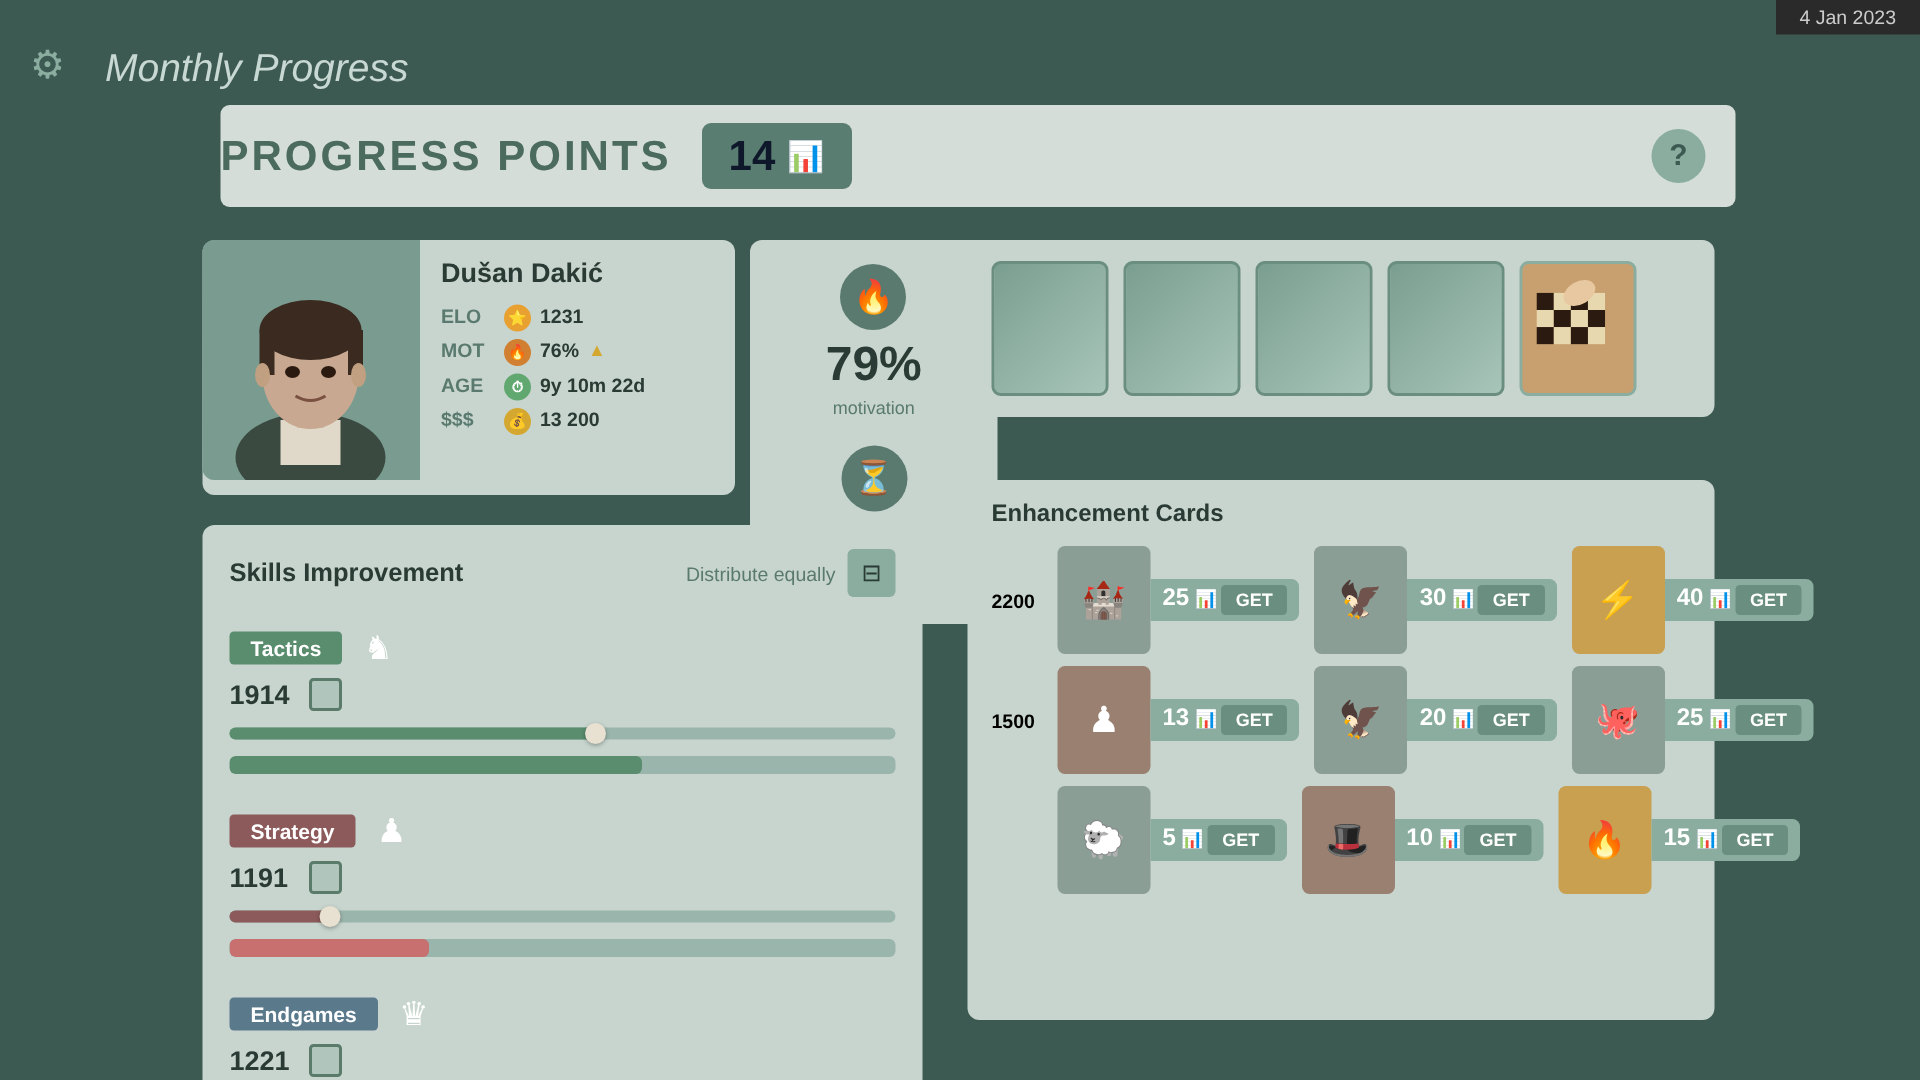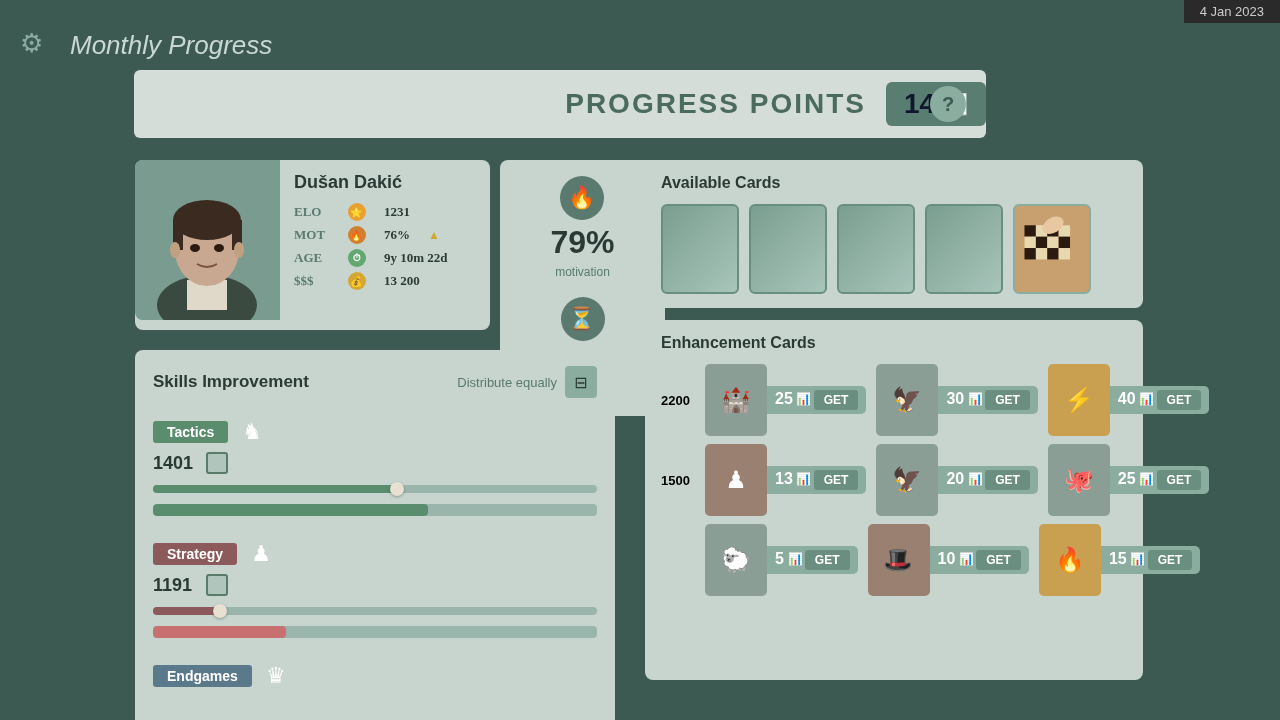--- a/index.html
+++ b/index.html
@@ -38,28 +38,28 @@
       top: 30px; left: 70px;
       font-size: 26px;
       font-style: italic;
       color: #c8d8d2;
       font-weight: 300;
     }
 
     
     .progress-banner {
       position: absolute;
-      top: 70px; left: 134px;
-      width: 852px;
+      top: 70px; left: 147px;
+      width: 1010px;
       background: #d4ddd8;
       border-radius: 6px;
       height: 68px;
       display: flex;
       align-items: center;
-      justify-content: flex-end;
+      justify-content: flex-start;
       gap: 20px;
     }
     .progress-banner-label {
       font-size: 28px;
       font-weight: 700;
       color: #4a6b5e;
       letter-spacing: 2px;
     }
     .progress-points-badge {
       background: #5a7d72;
@@ -119,26 +119,25 @@
       padding: 12px 14px;
     }
     .player-name {
       font-size: 18px;
       font-weight: 700;
       color: #2a3a35;
       margin-bottom: 10px;
     }
     .stat-row {
       display: flex;
-      align-items: center;
-      gap: 18px;
+      align-items: flex-start;
+      gap: 6px;
       margin-bottom: 5px;
       font-size: 13px;
       color: #3a4a45;
-      font-family: Liberation Serif, serif;
     }
     .stat-label {
       width: 36px;
       font-weight: 700;
       color: #5a7a70;
     }
     .stat-icon {
       width: 18px; height: 18px;
       border-radius: 50%;
       display: inline-flex;
@@ -544,21 +543,21 @@
       <div class="distribute-btn">⊟</div>
     </div>
   </div>
 
   <div class="skill-row">
     <div class="skill-label-row">
       <span class="skill-badge tactics">Tactics</span>
       <span class="skill-piece-icon">♞</span>
     </div>
     <div class="skill-score-row">
-      <span class="skill-score">1401</span>
+      <span class="skill-score">1914</span>
       <div class="skill-score-box"></div>
     </div>
     <div class="skill-slider-row">
       <div class="slider-container" style="width:100%;">
         <div class="slider-track">
           <div class="slider-fill tactics-fill" style="width:55%;"></div>
           <div class="slider-thumb" style="left:55%;"></div>
         </div>
       </div>
     </div>
@@ -587,26 +586,29 @@
     <div class="progress-bar-container">
       <div class="progress-bar-fill strategy-bar" style="width:30%;background:#c87070;"></div>
     </div>
   </div>
 
   <div class="skill-row">
     <div class="skill-label-row">
       <span class="skill-badge endgames">Endgames</span>
       <span class="skill-piece-icon">♛</span>
     </div>
+    <div class="skill-score-row">
+      <span class="skill-score">1221</span>
+      <div class="skill-score-box"></div>
+    </div>
 
   </div>
 </div>
 
 <div class="available-cards-section">
-  <div class="section-title">Available Cards</div>
   <div class="cards-row">
     <div class="card-slot active"></div>
     <div class="card-slot active"></div>
     <div class="card-slot active"></div>
     <div class="card-slot active"></div>
     <div class="card-slot filled">
       <svg width="78" height="90" viewBox="0 0 78 90">
         <rect width="78" height="90" fill="#c8a070" rx="5"></rect>
 
         <g transform="translate(10,20)">

